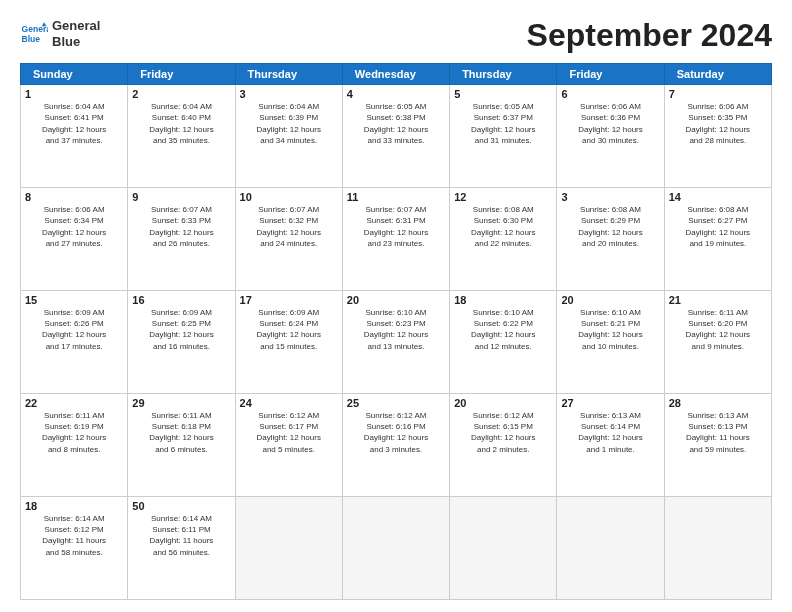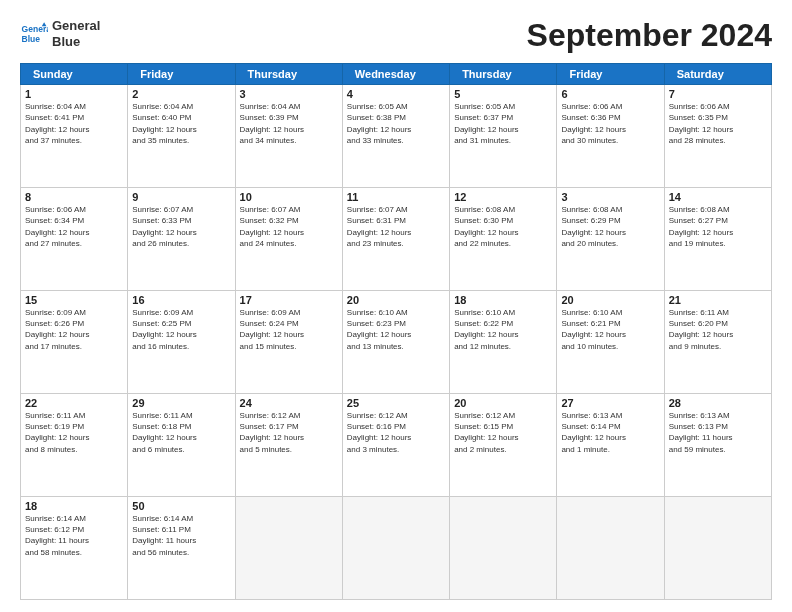--- a/index.html
+++ b/index.html
@@ -84,20 +84,21 @@
       font-size: 11px;
       font-weight: bold;
       display: block;
       margin-bottom: 1px;
       color: #222;
     }
     .day-info {
       font-size: 8px;
       line-height: 1.4;
       color: #333;
+      text-align: center;
     }
   </style>
 </head>
 <body>
 
 <div class="page">
   <div class="header">
     <div class="logo">
       <svg class="logo-icon" viewBox="0 0 36 36">
         <rect width="36" height="36" rx="4" fill="#fff"></rect>

